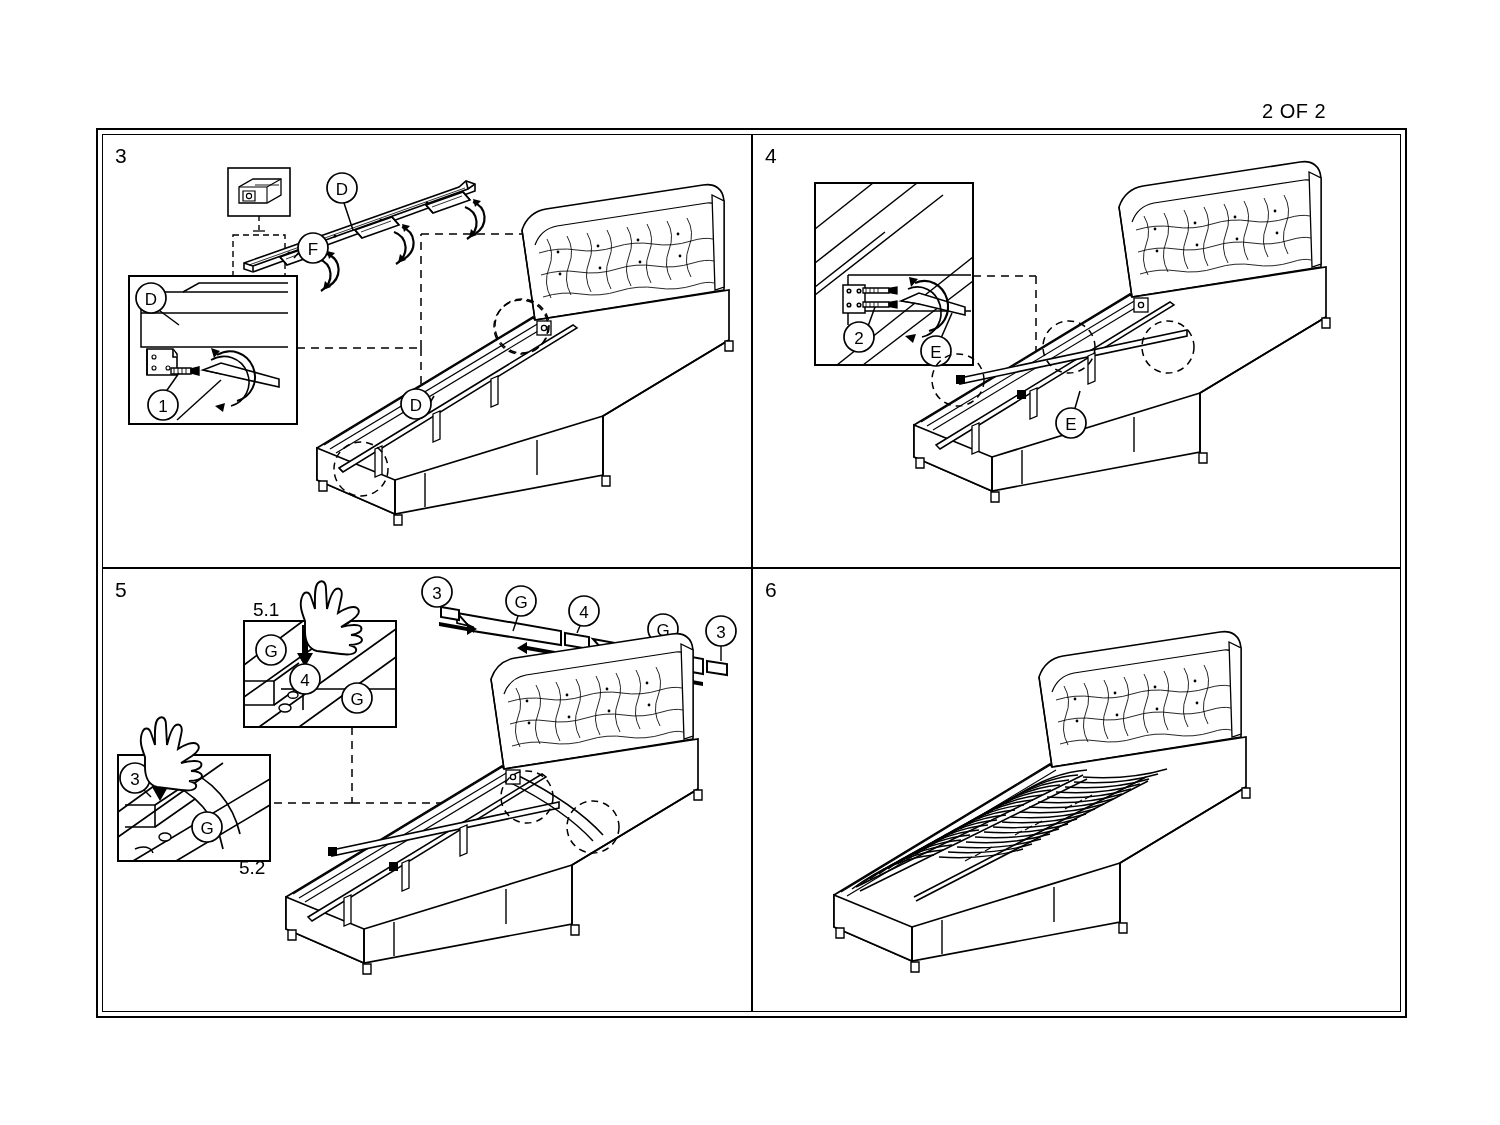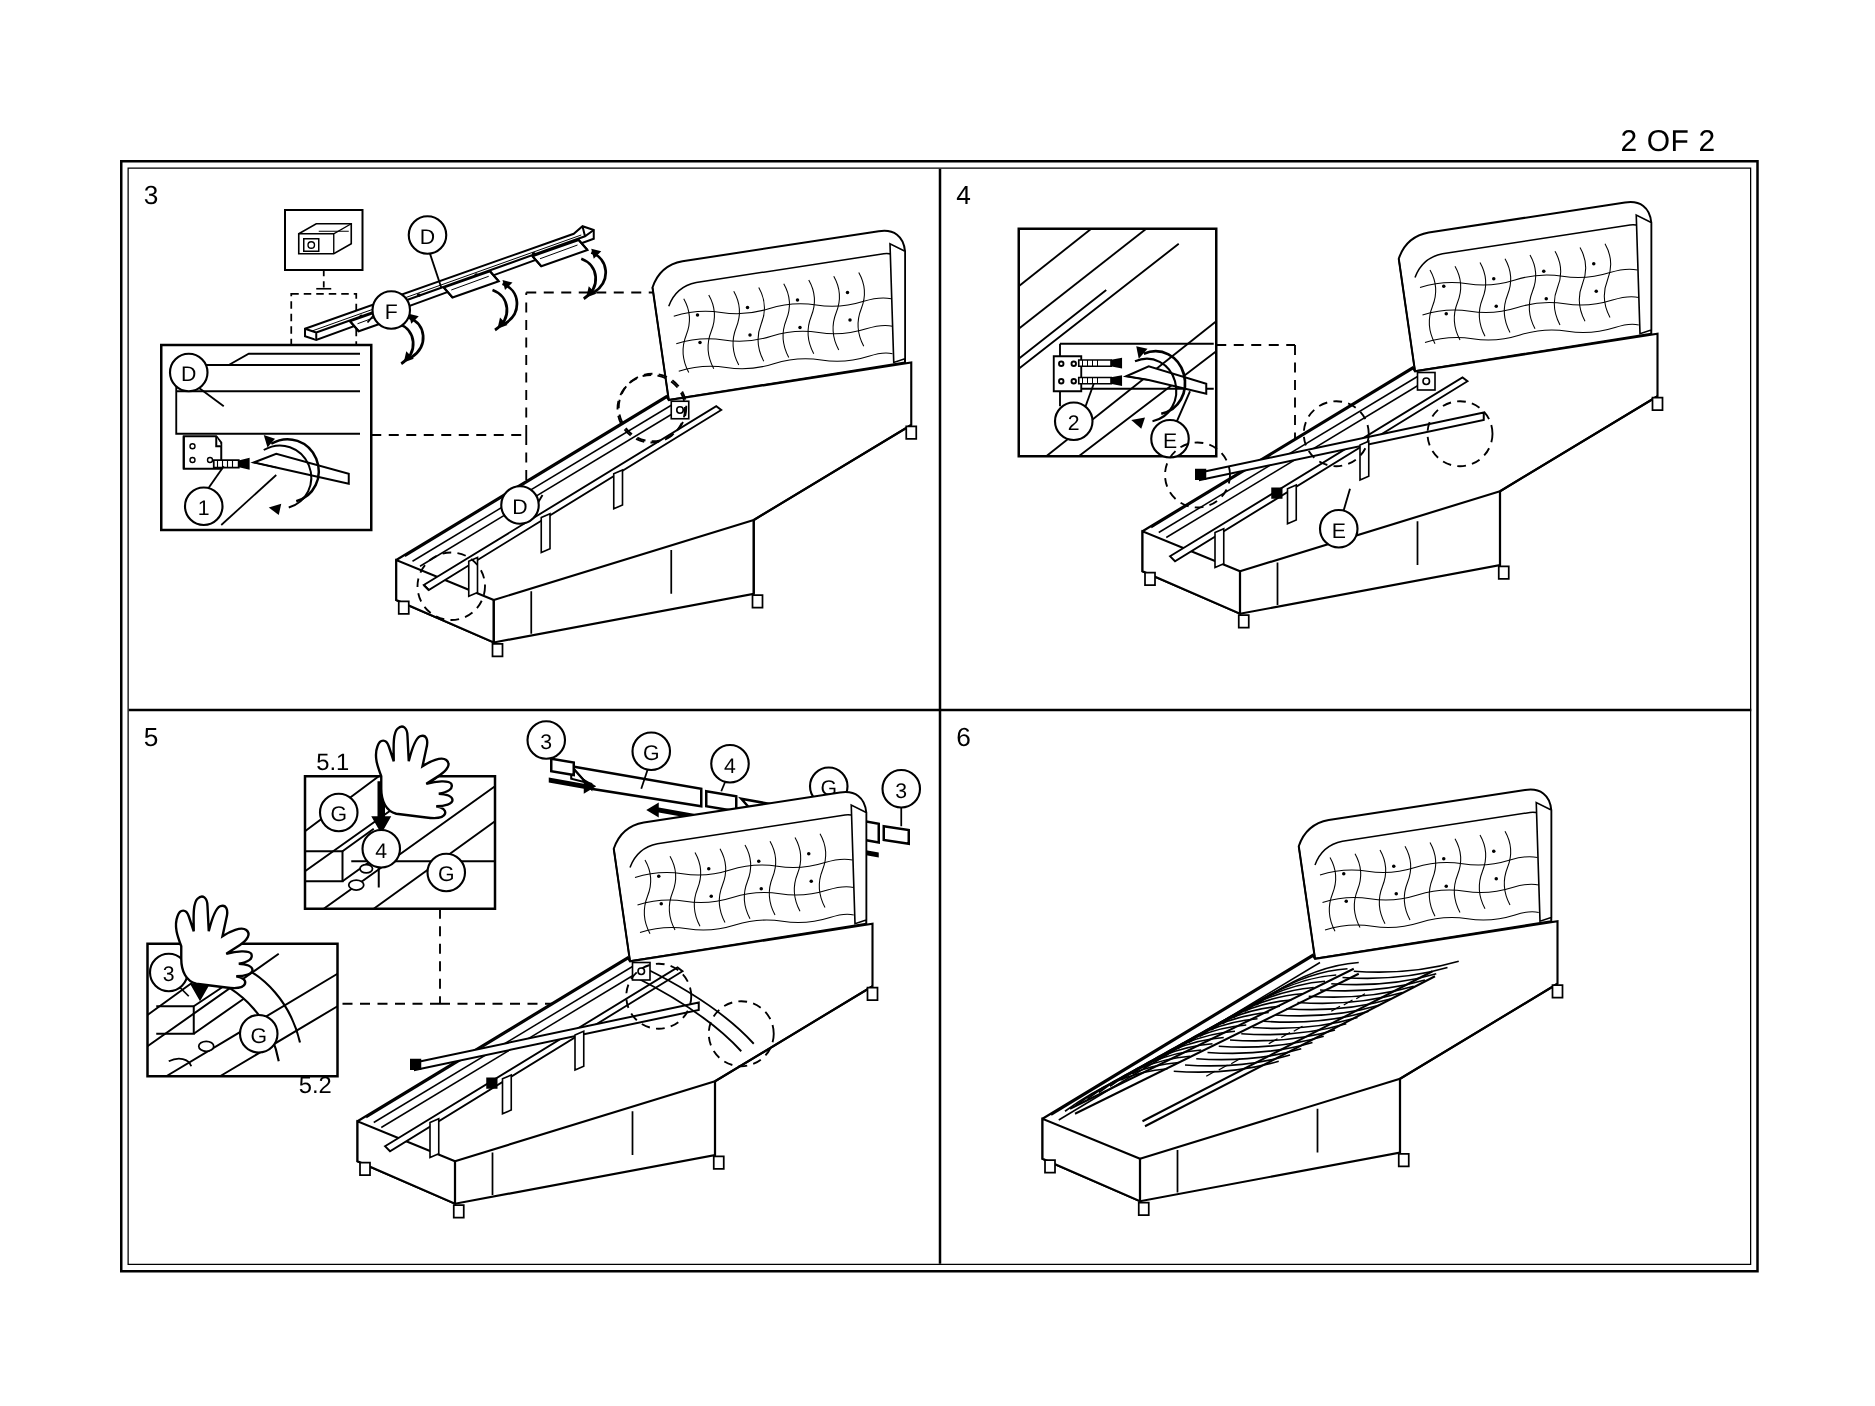--- a/index.html
+++ b/index.html
@@ -10,22 +10,22 @@
     color:#000;
     overflow:hidden;
     position:relative;
   }
   #sheet{position:absolute;left:0;top:0;width:1500px;height:1125px;}
 
   .page-indicator{
     position:absolute;
     left:1262px; top:100px;
     width:145px;
-    text-align:center;
-    font-size:24px;
+    text-align:left;
+    font-size:20px;
     letter-spacing:0.5px;
     color:#000;
   }
 
   
   .frame-outer{
     position:absolute;
     left:96px; top:128px;
     width:1311px; height:890px;
     border:2px solid #000;

